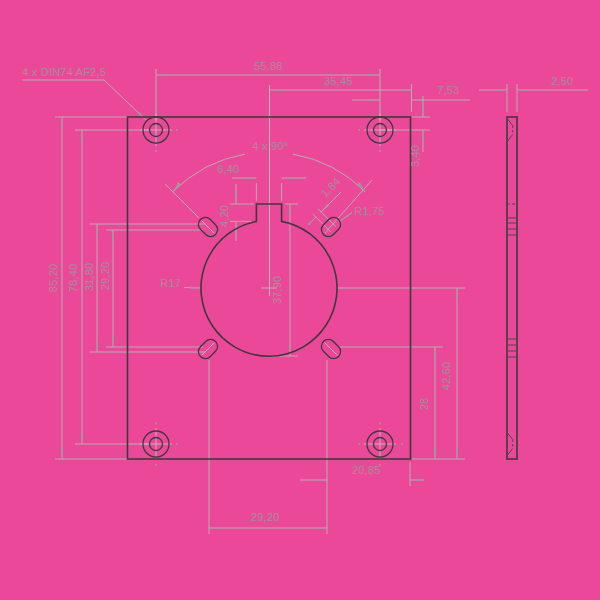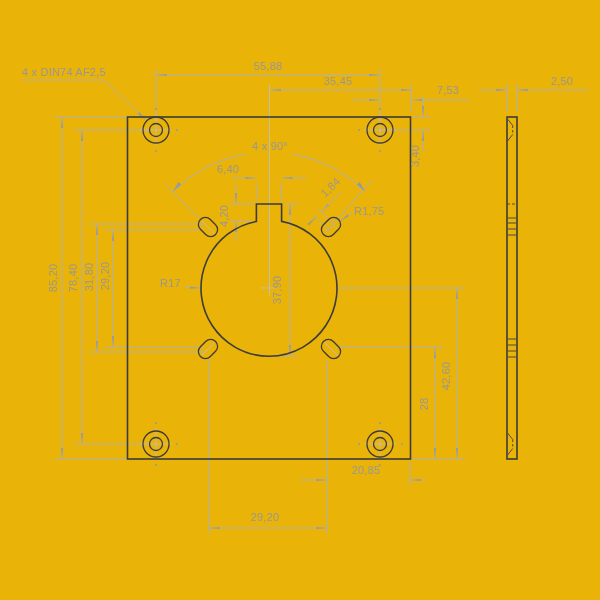--- a/index.html
+++ b/index.html
@@ -1,16 +1,16 @@
 <!DOCTYPE html>
 <html><head>
 <meta charset="utf-8">
 <style>
   html,body{margin:0;padding:0;background:#fff;}
-  #stage{position:relative;width:600px;height:600px;background:#eab308;overflow:hidden;}
+  #stage{position:relative;width:600px;height:600px;background:#ec4899;overflow:hidden;}
   svg{position:absolute;left:0;top:0;}
   .geo{stroke:#3b3b3b;stroke-width:1.6;fill:none;stroke-linejoin:miter;stroke-linecap:butt;}
   .geo2{stroke:#3b3b3b;stroke-width:1.3;fill:none;}
   .hid{stroke:#4a4a4a;stroke-width:1;fill:none;}
   .dim{stroke:#b0b0b0;stroke-width:1;fill:none;}
   .ctr{stroke:#bdbdbd;stroke-width:0.9;fill:none;}
   .dt{fill:#979797;font-family:"Liberation Sans",sans-serif;font-size:11px;letter-spacing:0.2px;}
   .dot{fill:#9a9a9a;}
 </style>
 </head>

